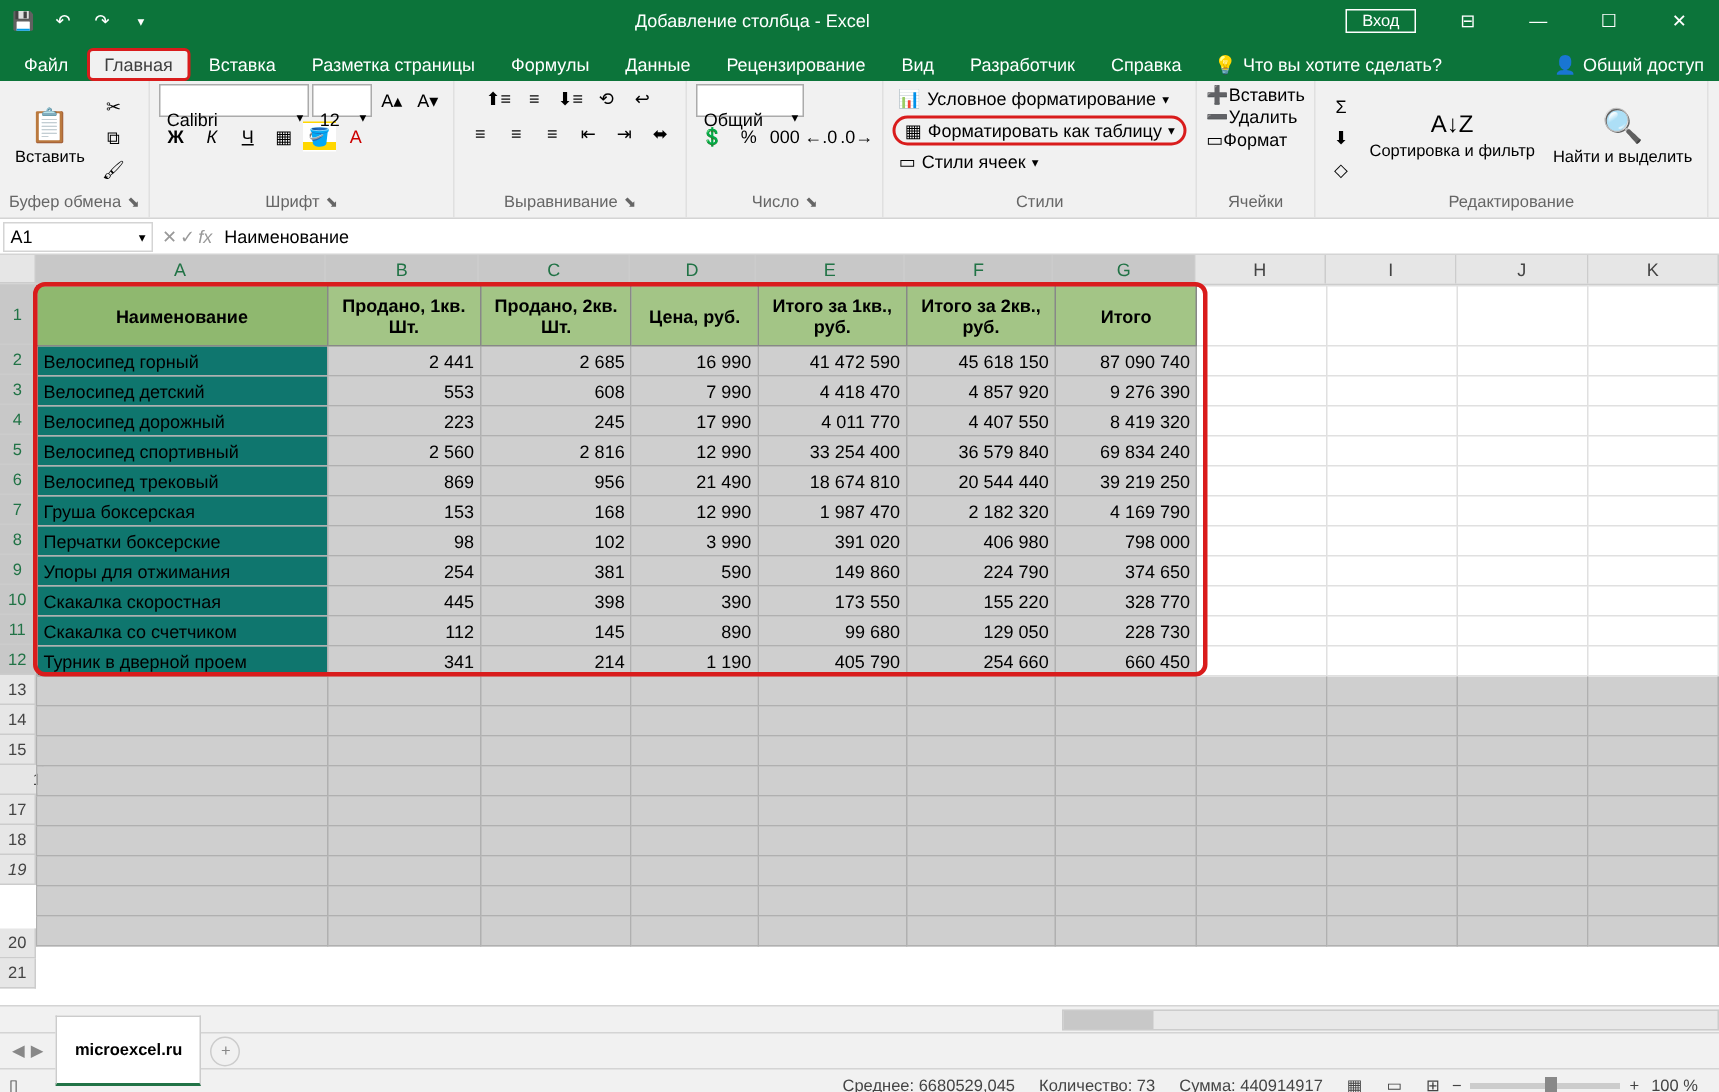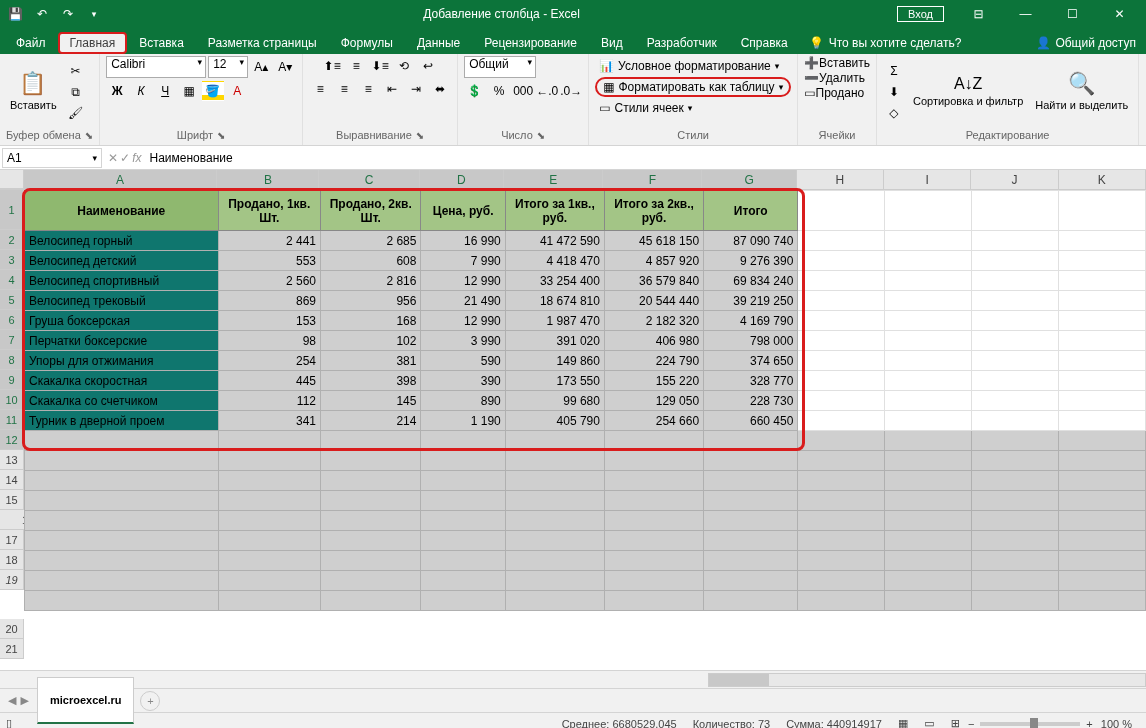--- a/index.html
+++ b/index.html
@@ -22,21 +22,21 @@
 .ribbon { background: #f1f1f1; height: 92px; border-bottom: 1px solid #d4d4d4; display: flex; }
 .ribbon-group { border-right: 1px solid #e0e0e0; padding: 2px 6px; display: flex; flex-direction: column; }
 .ribbon-group .group-body { flex: 1; display: flex; align-items: center; gap: 4px; }
 .ribbon-group .group-label { text-align: center; font-size: 11px; color: #666; padding: 2px 0; display:flex; justify-content:center; align-items:center; gap:4px;}
 .big-btn { display: flex; flex-direction: column; align-items: center; justify-content: center; padding: 2px 4px; cursor: pointer; min-width: 42px; height: 66px;}
 .big-btn .icon-big { font-size: 22px; }
 .big-btn .label { font-size: 11px; margin-top: 2px; text-align:center; line-height:1.1;}
 .col-btns { display: flex; flex-direction: column; gap: 1px; }
 .small-btn { width: 22px; height: 20px; display: flex; align-items: center; justify-content: center; cursor: pointer; font-size: 12px; border:1px solid transparent;}
 .font-row { display: flex; align-items: center; gap: 2px; }
-.font-select { border: 1px solid #ababab; background: #fff; height: 22px; padding: 0 18px 0 4px; font-size: 12px; position:relative;}
+.font-select { border: 1px solid #ababab; background: #fff; height: 22px; padding: 16px 18px 0 4px; font-size: 12px; position:relative;}
 .font-select::after{content:"▾"; position:absolute; right:3px; font-size:9px;}
 .dialog-launcher { font-size: 10px; color: #666; cursor: pointer; }
 
 .styles-group .style-btn { display: flex; align-items: center; gap: 4px; cursor: pointer; font-size: 12px; padding: 1px 4px; height:20px;}
 .styles-group .format-as-table { border: 2px solid #d91c1c; border-radius: 10px; padding: 0px 6px; }
 
 .formula-bar { height: 24px; border-bottom: 1px solid #d4d4d4; display: flex; align-items: center; background:#fff;}
 .name-box { width: 100px; border: 1px solid #d4d4d4; height: 20px; padding: 0 4px; font-size: 12px; margin: 0 2px; display:flex; align-items:center; justify-content:space-between;}
 .fb-btns { display: flex; gap: 2px; padding: 0 4px; color:#999;}
 .fb-input { flex: 1; border: none; height: 20px; padding: 0 4px; font-size: 12px; outline:none;}
@@ -226,21 +226,21 @@
     </div>
     <div class="group-label">
         <span>Стили</span>
       </div>
   </div>
 
   <div class="ribbon-group">
     <div class="group-body" style="flex-direction:column; align-items:flex-start; gap:1px;">
       <div class="style-btn"><span>➕</span><span>Вставить</span></div>
       <div class="style-btn"><span>➖</span><span>Удалить</span></div>
-      <div class="style-btn"><span>▭</span><span>Продано</span></div>
+      <div class="style-btn"><span>▭</span><span>Формат</span></div>
     </div>
     <div class="group-label">
         <span>Ячейки</span>
       </div>
   </div>
 
   <div class="ribbon-group">
     <div class="group-body">
       <div class="col-btns">
         <div class="small-btn">Σ</div>
@@ -352,20 +352,33 @@
               <td class="num">7 990</td>
               <td class="num">4 418 470</td>
               <td class="num">4 857 920</td>
               <td class="num">9 276 390</td>
               <td style="background: rgb(255, 255, 255); border: 1px solid rgb(224, 224, 224);"></td>
               <td style="background: rgb(255, 255, 255); border: 1px solid rgb(224, 224, 224);"></td>
               <td style="background: rgb(255, 255, 255); border: 1px solid rgb(224, 224, 224);"></td>
               <td style="background: rgb(255, 255, 255); border: 1px solid rgb(224, 224, 224);"></td>
             </tr>
             <tr>
+              <td class="name-cell">Велосипед дорожный</td>
+              <td class="num">223</td>
+              <td class="num">245</td>
+              <td class="num">17 990</td>
+              <td class="num">4 011 770</td>
+              <td class="num">4 407 550</td>
+              <td class="num">8 419 320</td>
+              <td style="background: rgb(255, 255, 255); border: 1px solid rgb(224, 224, 224);"></td>
+              <td style="background: rgb(255, 255, 255); border: 1px solid rgb(224, 224, 224);"></td>
+              <td style="background: rgb(255, 255, 255); border: 1px solid rgb(224, 224, 224);"></td>
+              <td style="background: rgb(255, 255, 255); border: 1px solid rgb(224, 224, 224);"></td>
+            </tr>
+            <tr>
               <td class="name-cell">Велосипед спортивный</td>
               <td class="num">2 560</td>
               <td class="num">2 816</td>
               <td class="num">12 990</td>
               <td class="num">33 254 400</td>
               <td class="num">36 579 840</td>
               <td class="num">69 834 240</td>
               <td style="background: rgb(255, 255, 255); border: 1px solid rgb(224, 224, 224);"></td>
               <td style="background: rgb(255, 255, 255); border: 1px solid rgb(224, 224, 224);"></td>
               <td style="background: rgb(255, 255, 255); border: 1px solid rgb(224, 224, 224);"></td>

